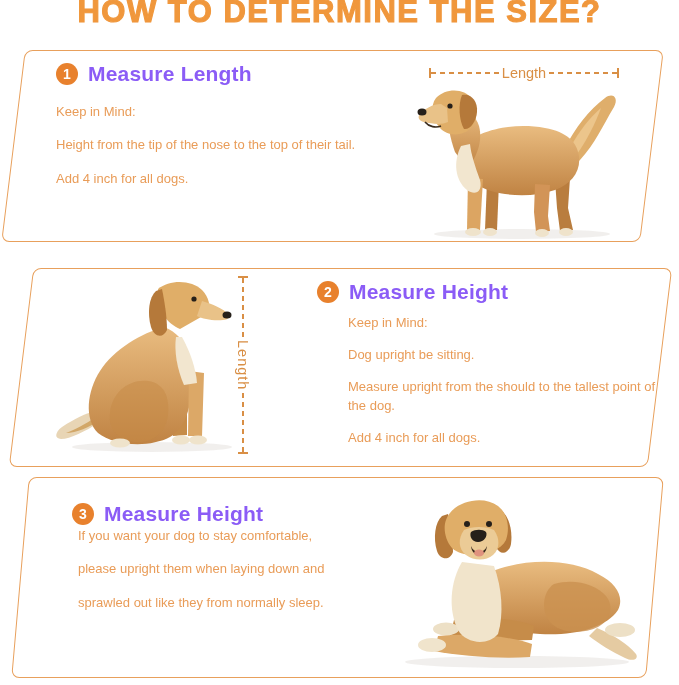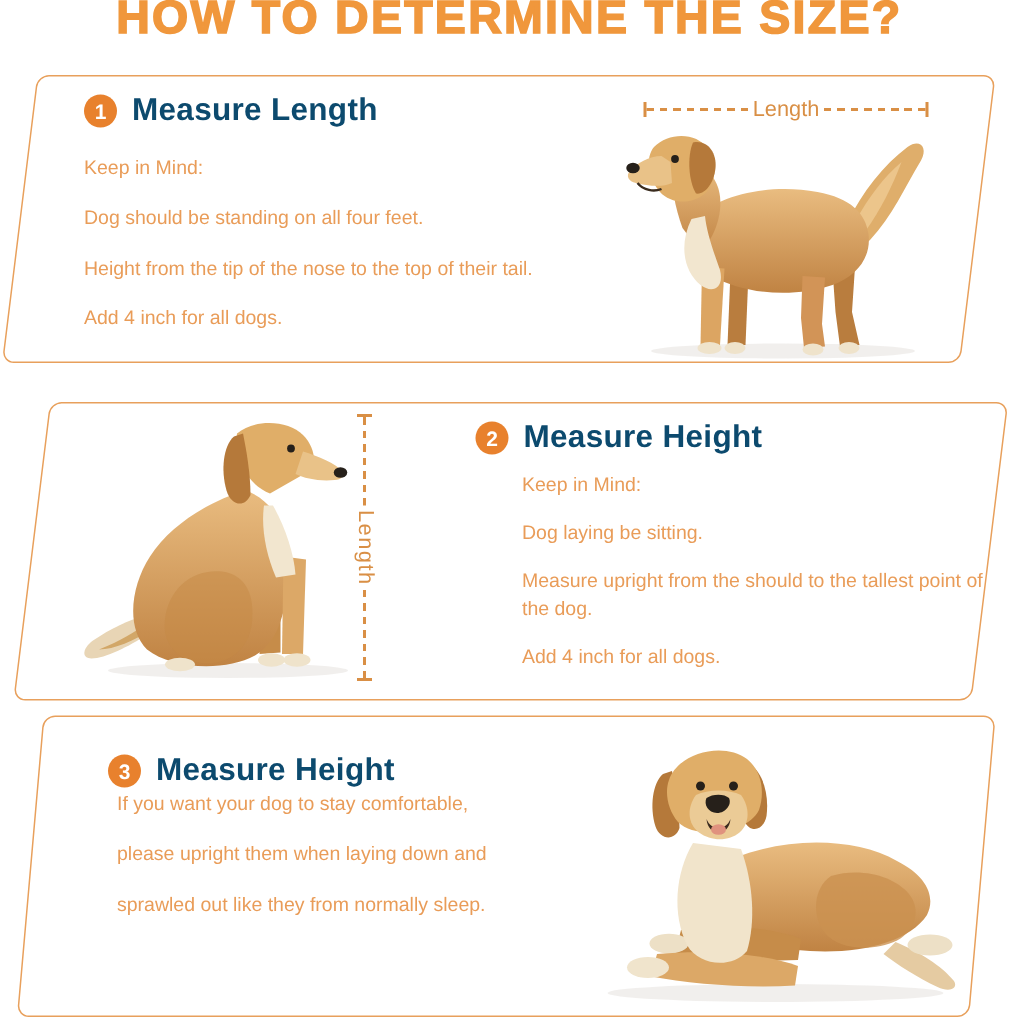--- a/index.html
+++ b/index.html
@@ -12,21 +12,21 @@
   
   .cardborder{position:absolute;border:1.5px solid #E8A05C;border-radius:8px;background:#fff;}
   .c1{left:13px;top:50px;width:637px;height:190px;transform:skewX(-7deg);}
   .c2{left:21px;top:268px;width:637px;height:197px;transform:skewX(-7deg);}
   .c3{left:20px;top:477px;width:633px;height:199px;transform:skewX(-5deg);}
   
   .headrow{position:absolute;display:flex;align-items:center;gap:10px;}
   .badge{width:22px;height:22px;border-radius:50%;background:#E8812D;color:#fff;
          font-weight:bold;font-size:14px;display:flex;align-items:center;justify-content:center;
          flex:0 0 22px;}
-  .headtext{font-size:21px;font-weight:bold;color:#0c4a6e;letter-spacing:.2px;white-space:nowrap;}
+  .headtext{font-size:21px;font-weight:bold;color:#8b5cf6;letter-spacing:.2px;white-space:nowrap;}
   .s1-head{left:56px;top:62px;}
   .s2-head{left:317px;top:280px;}
   .s3-head{left:72px;top:502px;}
   
   .bodytext{position:absolute;}
   .bodytext p{margin:0 0 17px;font-size:13px;color:#E99C58;line-height:1.25;white-space:nowrap;}
   .s1-body{left:56px;top:104px;}
   .s2-body{left:348px;top:314px;width:322px;}
   .s2-body p{white-space:normal;margin:0 0 14px;line-height:1.4;}
   .s3-body{left:78px;top:528px;}
@@ -58,21 +58,20 @@
   <div class="cardborder c1"></div>
   <div class="cardborder c2"></div>
   <div class="cardborder c3"></div>
 
   <div class="headrow s1-head">
     <span class="badge">1</span>
     <span class="headtext">Measure Length</span>
   </div>
   <div class="bodytext s1-body">
     <p>Keep in Mind:</p>
-    <p>Dog should be standing on all four feet.</p>
     <p>Height from the tip of the nose to the top of their tail.</p>
     <p>Add 4 inch for all dogs.</p>
   </div>
   <div class="measure-h">
     <span class="caph"></span>
     <span class="dashh"></span>
     <span class="mlabel">Length</span>
     <span class="dashh"></span>
     <span class="caph"></span>
   </div>
@@ -139,21 +138,21 @@
     <span class="mlabel-v">Length</span>
     <span class="dashv"></span>
     <span class="capv"></span>
   </div>
   <div class="headrow s2-head">
     <span class="badge">2</span>
     <span class="headtext">Measure Height</span>
   </div>
   <div class="bodytext s2-body">
     <p>Keep in Mind:</p>
-    <p>Dog laying be sitting.</p>
+    <p>Dog upright be sitting.</p>
     <p>Measure upright from the should to the tallest point of the dog.</p>
     <p>Add 4 inch for all dogs.</p>
   </div>
 
   <div class="headrow s3-head">
     <span class="badge">3</span>
     <span class="headtext">Measure Height</span>
   </div>
   <div class="bodytext s3-body">
     <p>If you want your dog to stay comfortable,</p>

